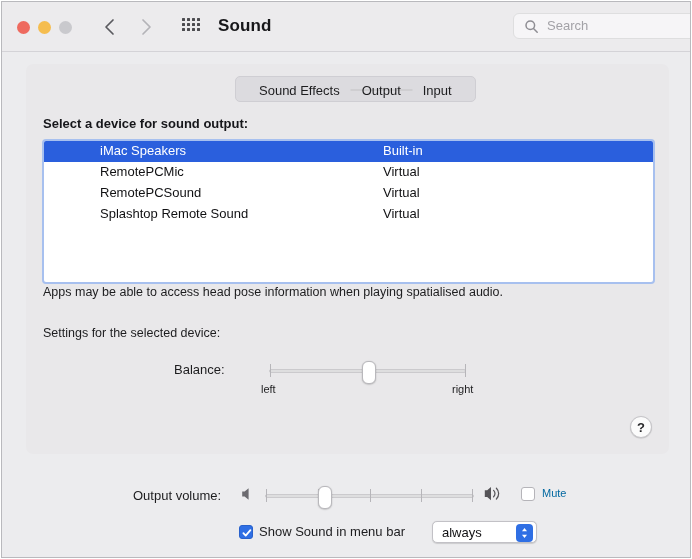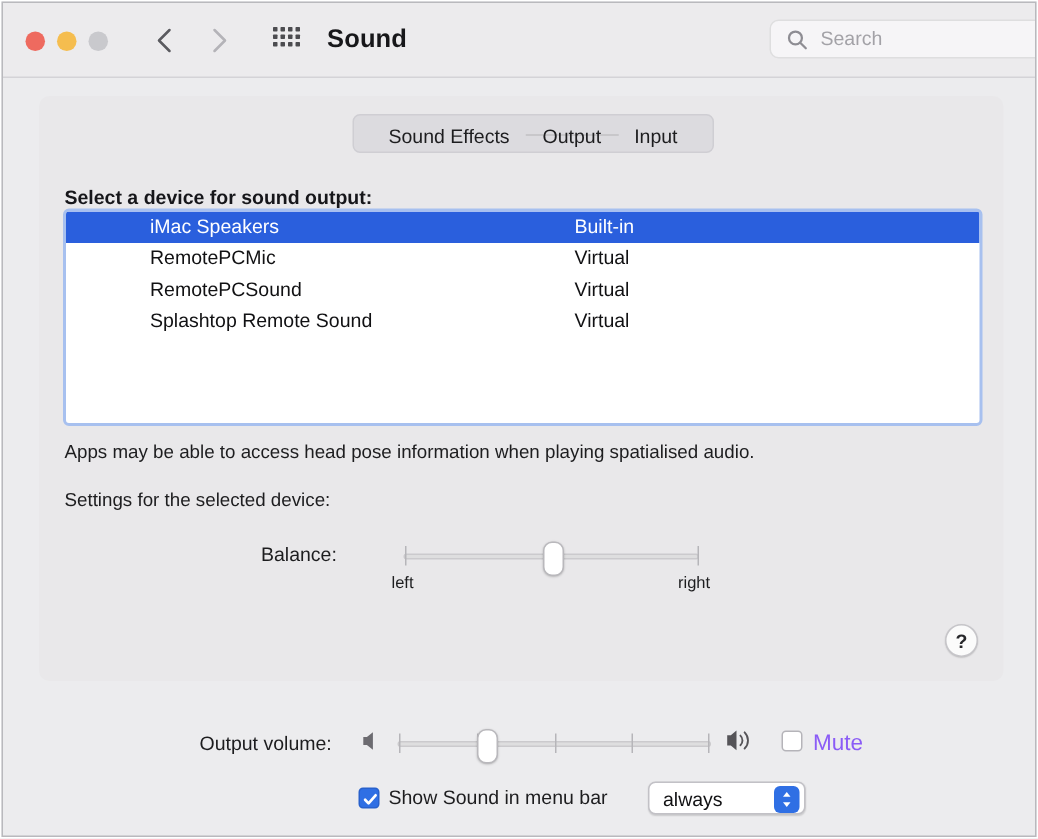--- a/index.html
+++ b/index.html
@@ -160,21 +160,20 @@
     border-radius: 7px;
   }
 
   #select-label {
     position: absolute;
     left: 41px;
     top: 114px;
     font-size: 13px;
     font-weight: bold;
     color: #16161a;
-    margin-top: 8px;
   }
 
   
   #device-table {
     position: absolute;
     left: 40px;
     top: 137px;
     width: 613px;
     height: 145px;
     background: #ffffff;
@@ -226,21 +225,21 @@
   .cell-type {
     position: absolute;
     left: 339px;
     top: 2px;
   }
 
   
   #spatial-note {
     position: absolute;
     left: 41px;
-    top: 292px;
+    top: 283px;
     font-size: 12.5px;
     color: #1d1d1f;
   }
   #settings-label {
     position: absolute;
     left: 41px;
     top: 324px;
     font-size: 12.5px;
     color: #1d1d1f;
   }
@@ -354,22 +353,22 @@
     height: 14px;
     background: #ffffff;
     border: 0.5px solid #b5b4b9;
     border-radius: 3px;
     box-sizing: border-box;
   }
   #mute-label {
     position: absolute;
     left: 540px;
     top: 485px;
-    font-size: 15px;
-    color: #8b5cf6;
+    font-size: 11px;
+    color: #0369a1;
   }
 
   
   #menubar-checkbox {
     position: absolute;
     left: 237px;
     top: 523px;
     width: 14px;
     height: 14px;
     background: #2f6fe4;

